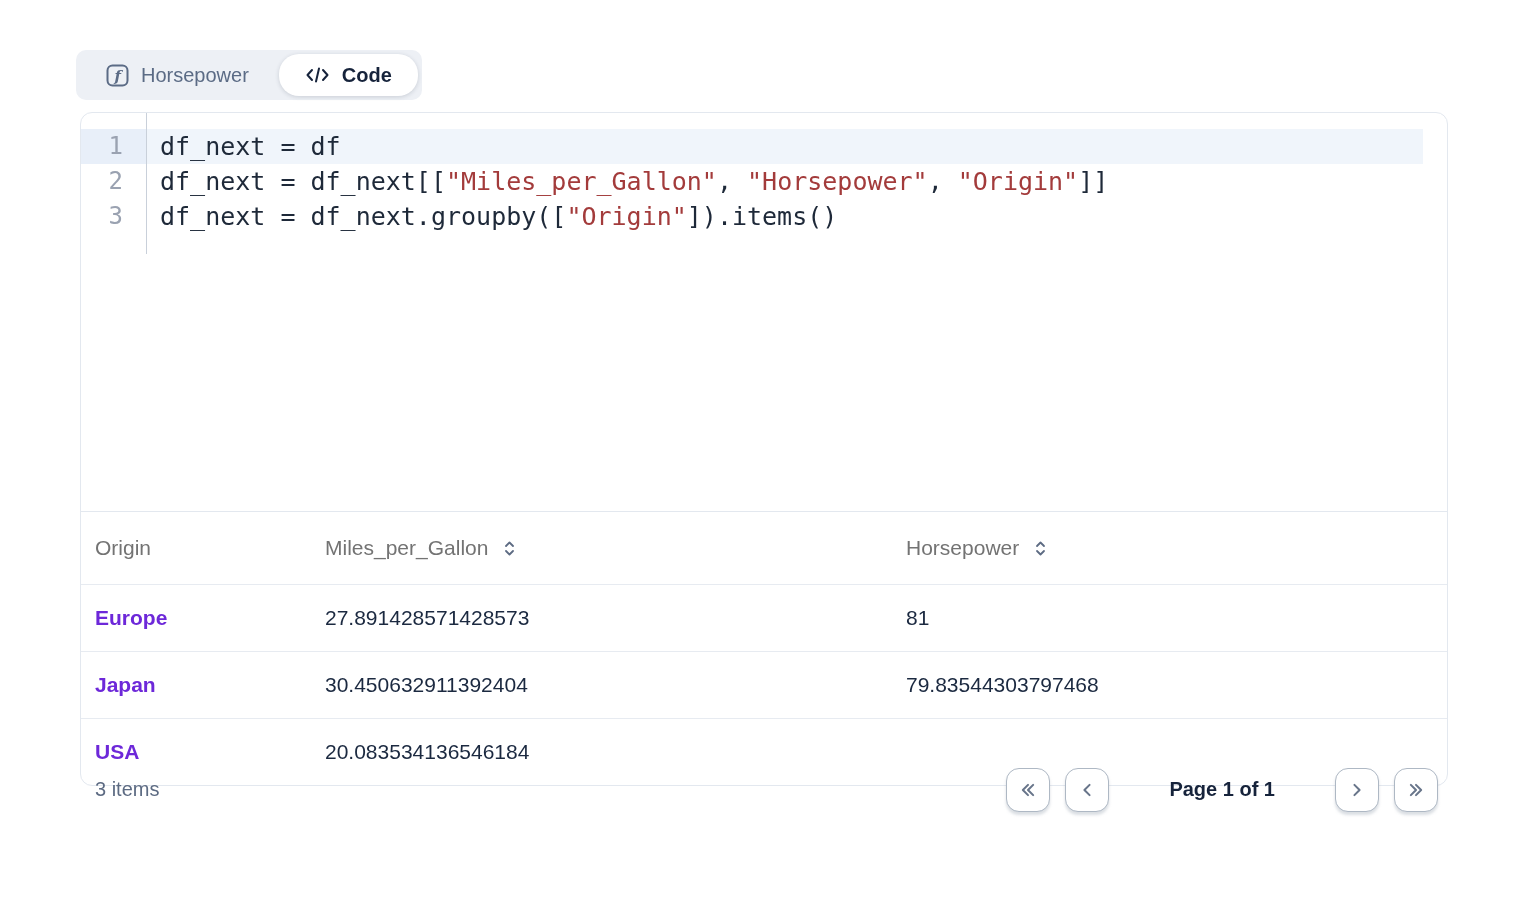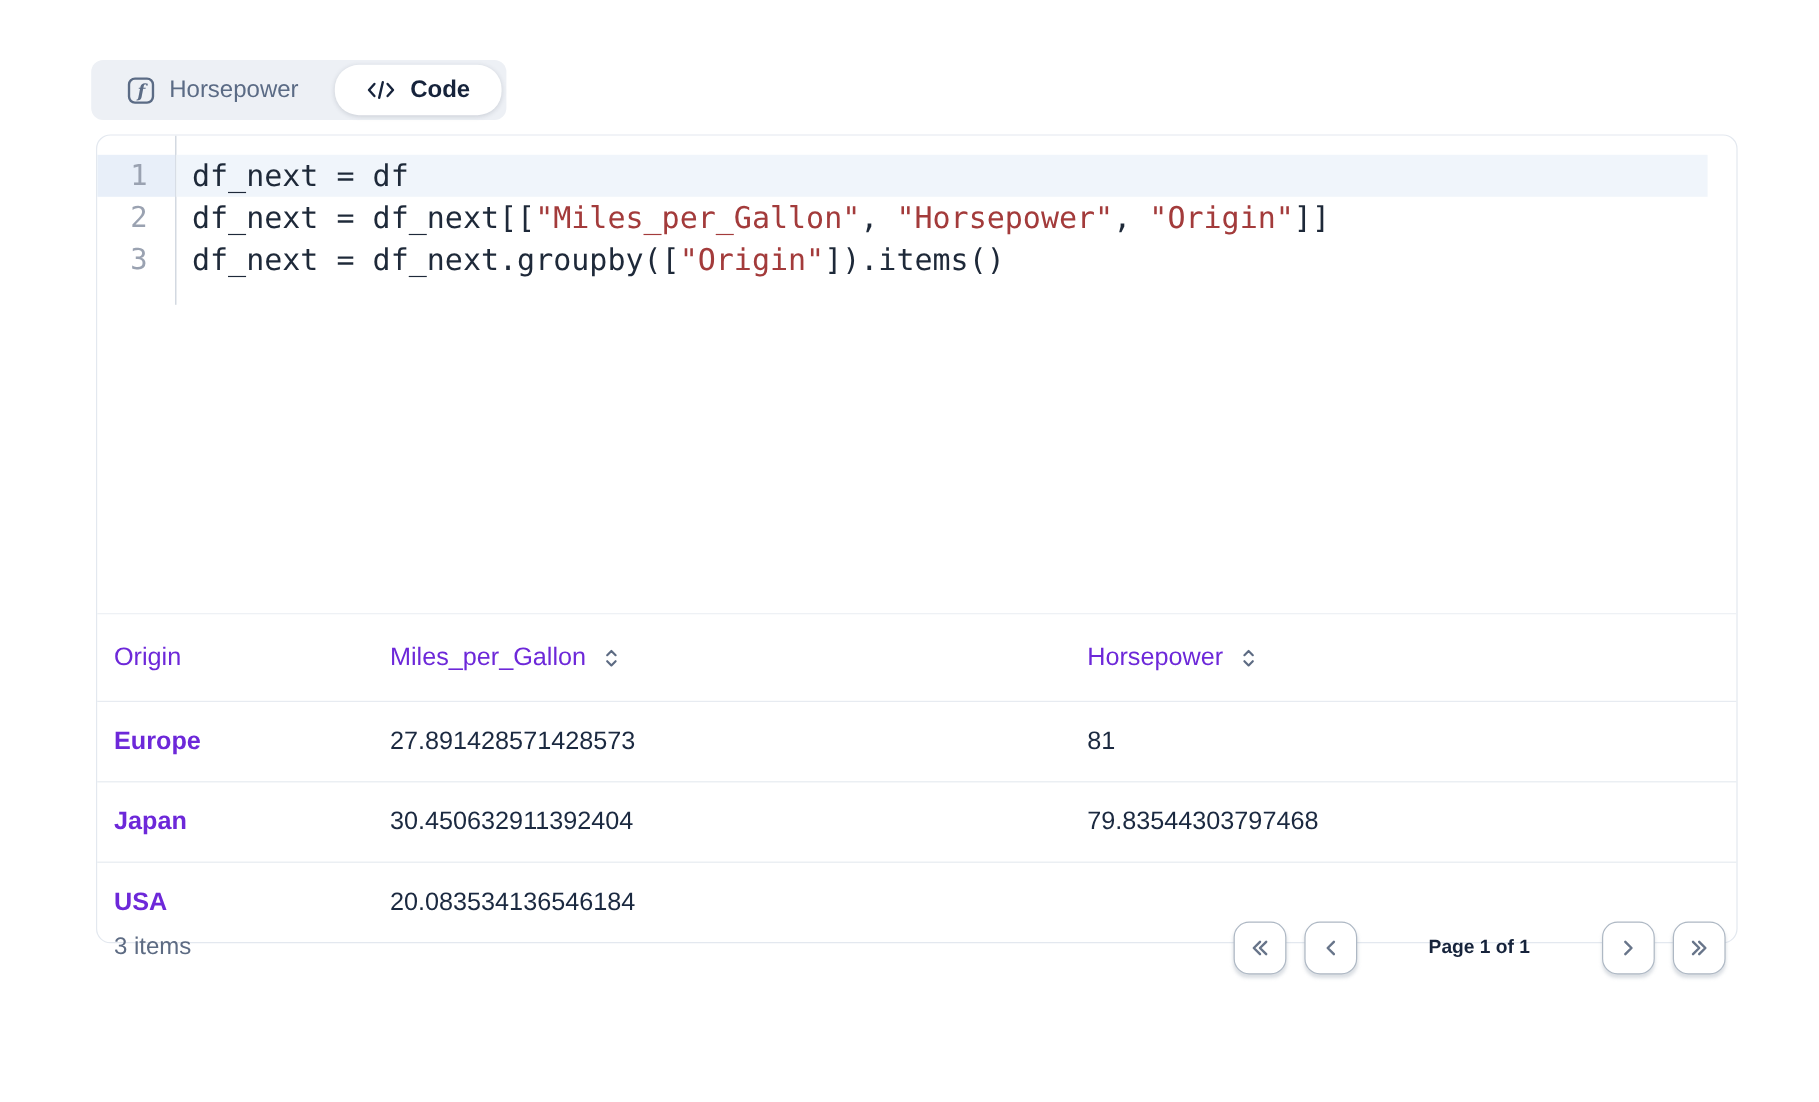--- a/index.html
+++ b/index.html
@@ -100,21 +100,21 @@
 
   
   .dtable { width: 100%; }
   .trow {
     display: flex;
     align-items: center;
     font-size: 21px;
   }
   .trow.head {
     height: 72px;
-    color: #6d28d9;
+    color: #737373;
   }
   .trow.body {
     height: 67px;
     border-top: 1px solid #e7ebf1;
     color: #1b2940;
   }
   .tcell { padding-left: 14px; display: flex; align-items: center; gap: 14px; }
   .tcell.c0 { width: 230px; flex: none; }
   .tcell.c1 { width: 581px; flex: none; }
   .tcell.c2 { flex: 1; }
@@ -144,21 +144,21 @@
     display: flex;
     align-items: center;
     justify-content: center;
     cursor: pointer;
     box-shadow: 0 3px 3px rgba(150,160,175,0.35);
     padding: 0;
   }
   .pg-btn + .pg-btn { margin-left: 15px; }
   .page-text {
     margin: 0 60px;
-    font-size: 16px;
+    font-size: 20px;
     font-weight: 600;
     color: #16233b;
     white-space: nowrap;
   }
 </style>
 </head>
 <body>
 
 <div class="stage">
 

